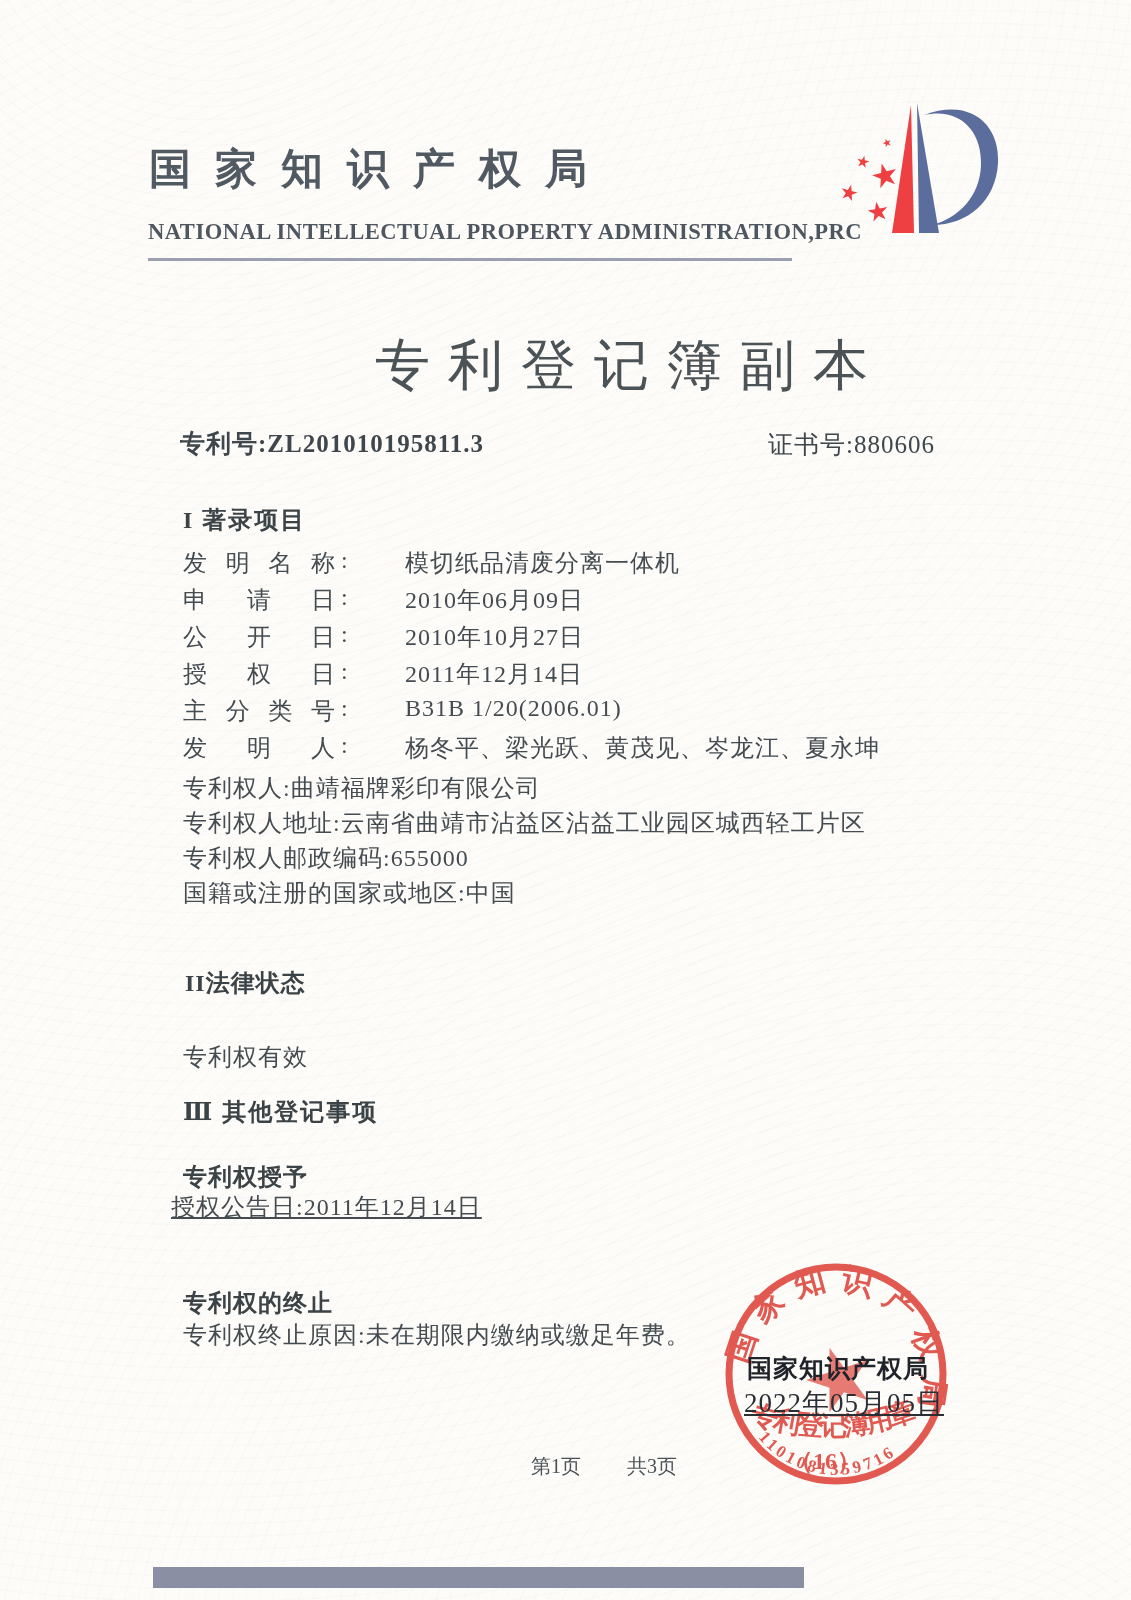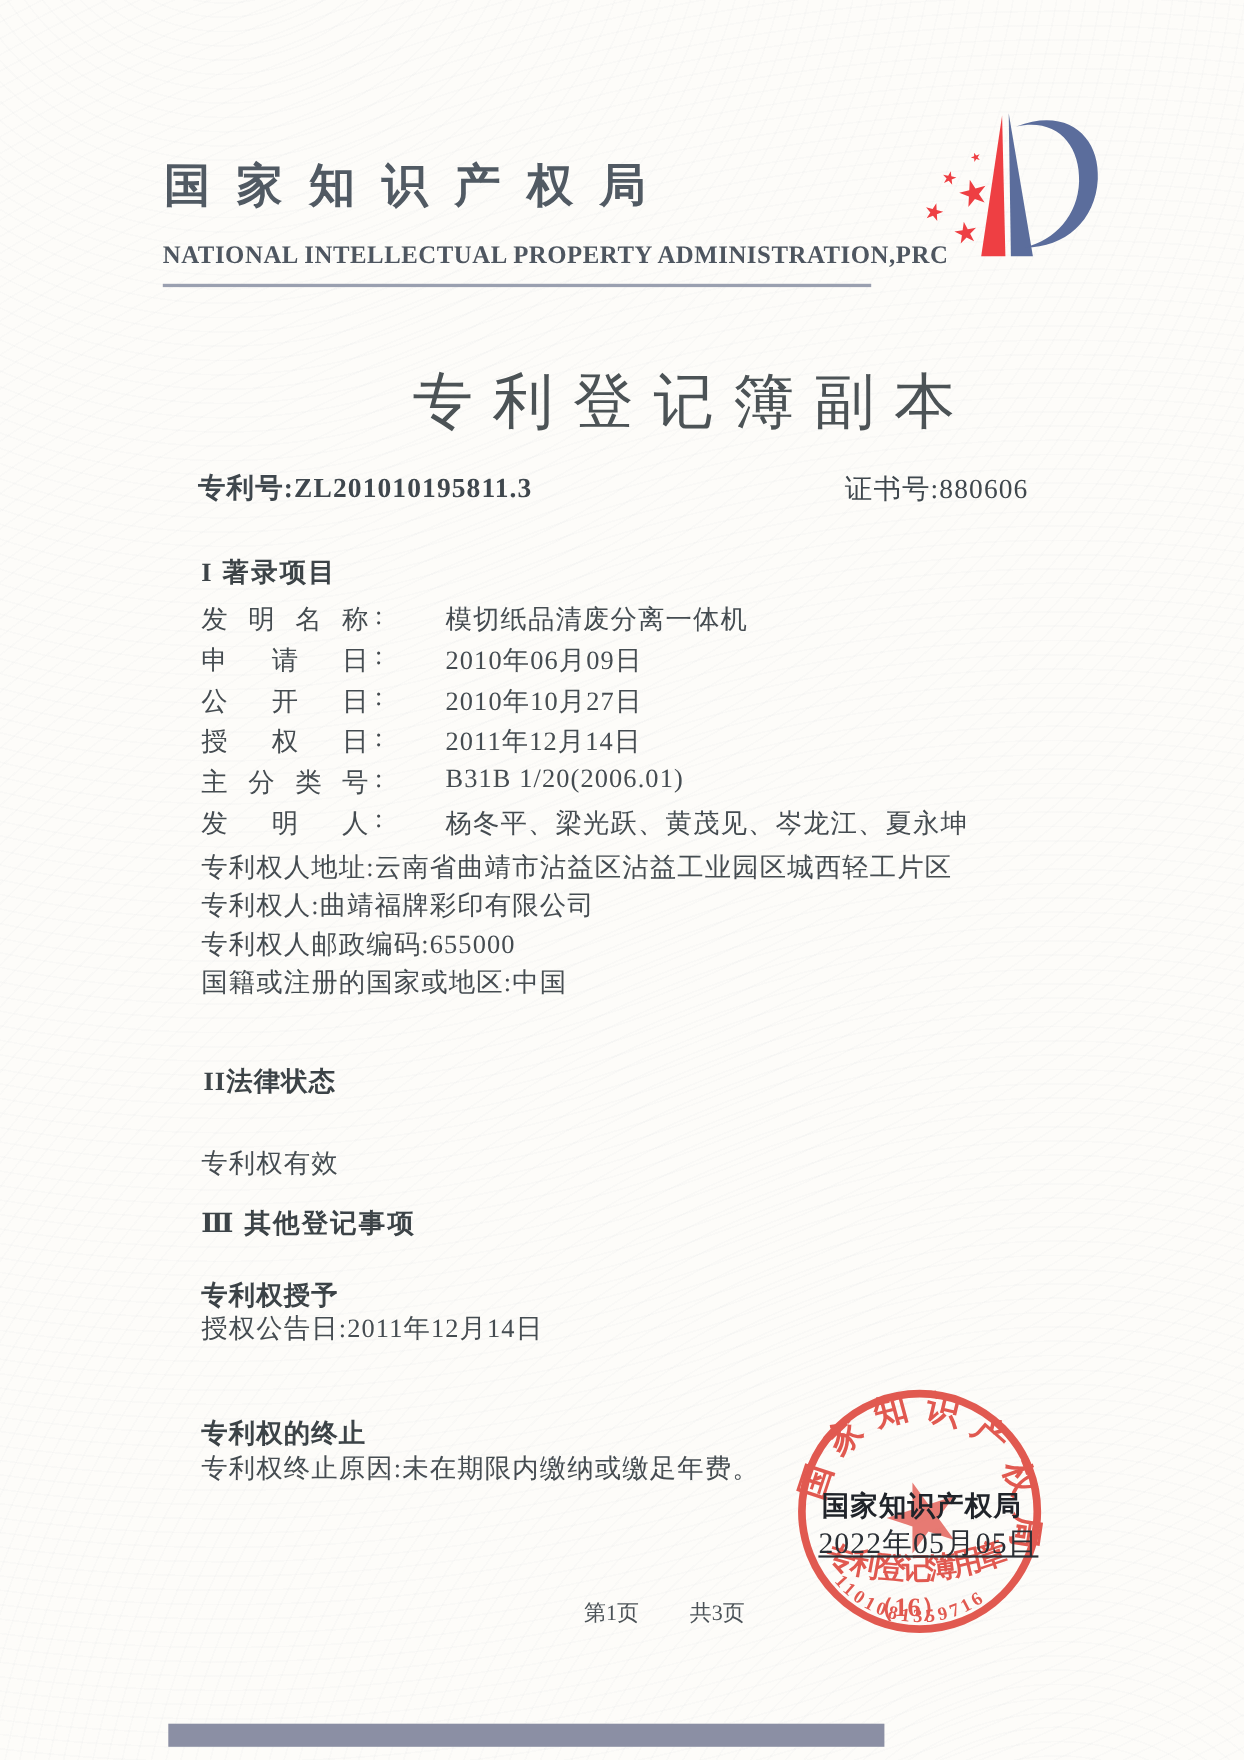--- a/index.html
+++ b/index.html
@@ -122,32 +122,32 @@
       <span class="flabel">
         <span>发</span>
         <span>明</span>
         <span>人</span>
       </span>
       <span class="fcolon">:</span>
       <span class="fvalue">杨冬平、梁光跃、黄茂见、岑龙江、夏永坤</span>
     </div>
   </div>
 <div class="abs patentee">
+    <div>专利权人:曲靖福牌彩印有限公司</div>
     <div>专利权人地址:云南省曲靖市沾益区沾益工业园区城西轻工片区</div>
-    <div>专利权人:曲靖福牌彩印有限公司</div>
     <div>专利权人邮政编码:655000</div>
     <div>国籍或注册的国家或地区:中国</div>
   </div>
 
 <div class="abs s-head" style="left:185px;top:967px;letter-spacing:1px;">II法律状态</div>
 <div class="abs s-text" style="left:183px;top:1001px;margin-top:40px;">专利权有效</div>
 
 <div class="abs s-head" style="left:183px;top:1096px;">Ⅲ 其他登记事项</div>
 <div class="abs s-head" style="left:183px;top:1161px;letter-spacing:1px;">专利权授予</div>
-<div class="abs s-text" style="left:183px;top:1191px;">授权公告日:2011年12月14日</div>
+<div class="abs s-text" style="left:171px;top:1191px;text-decoration:underline;">授权公告日:2011年12月14日</div>
 <div class="abs s-head" style="left:183px;top:1287px;letter-spacing:1px;">专利权的终止</div>
 <div class="abs s-text" style="left:183px;top:1319px;">专利权终止原因:未在期限内缴纳或缴足年费。</div>
 
 <svg class="abs" style="left:721px;top:1259px;z-index:2;" width="230" height="230" viewBox="0 0 230 230">
   <defs>
     <path id="arcTop" d="M27,106 A88,88 0 1 1 198,145" fill="none"></path>
     <path id="arcUsage" d="M26,162 Q115,192 198,158" fill="none"></path>
     <path id="arcSerial" d="M36,177 A100,100 0 0 0 194,177" fill="none"></path>
   </defs>
   <g opacity="0.87">

